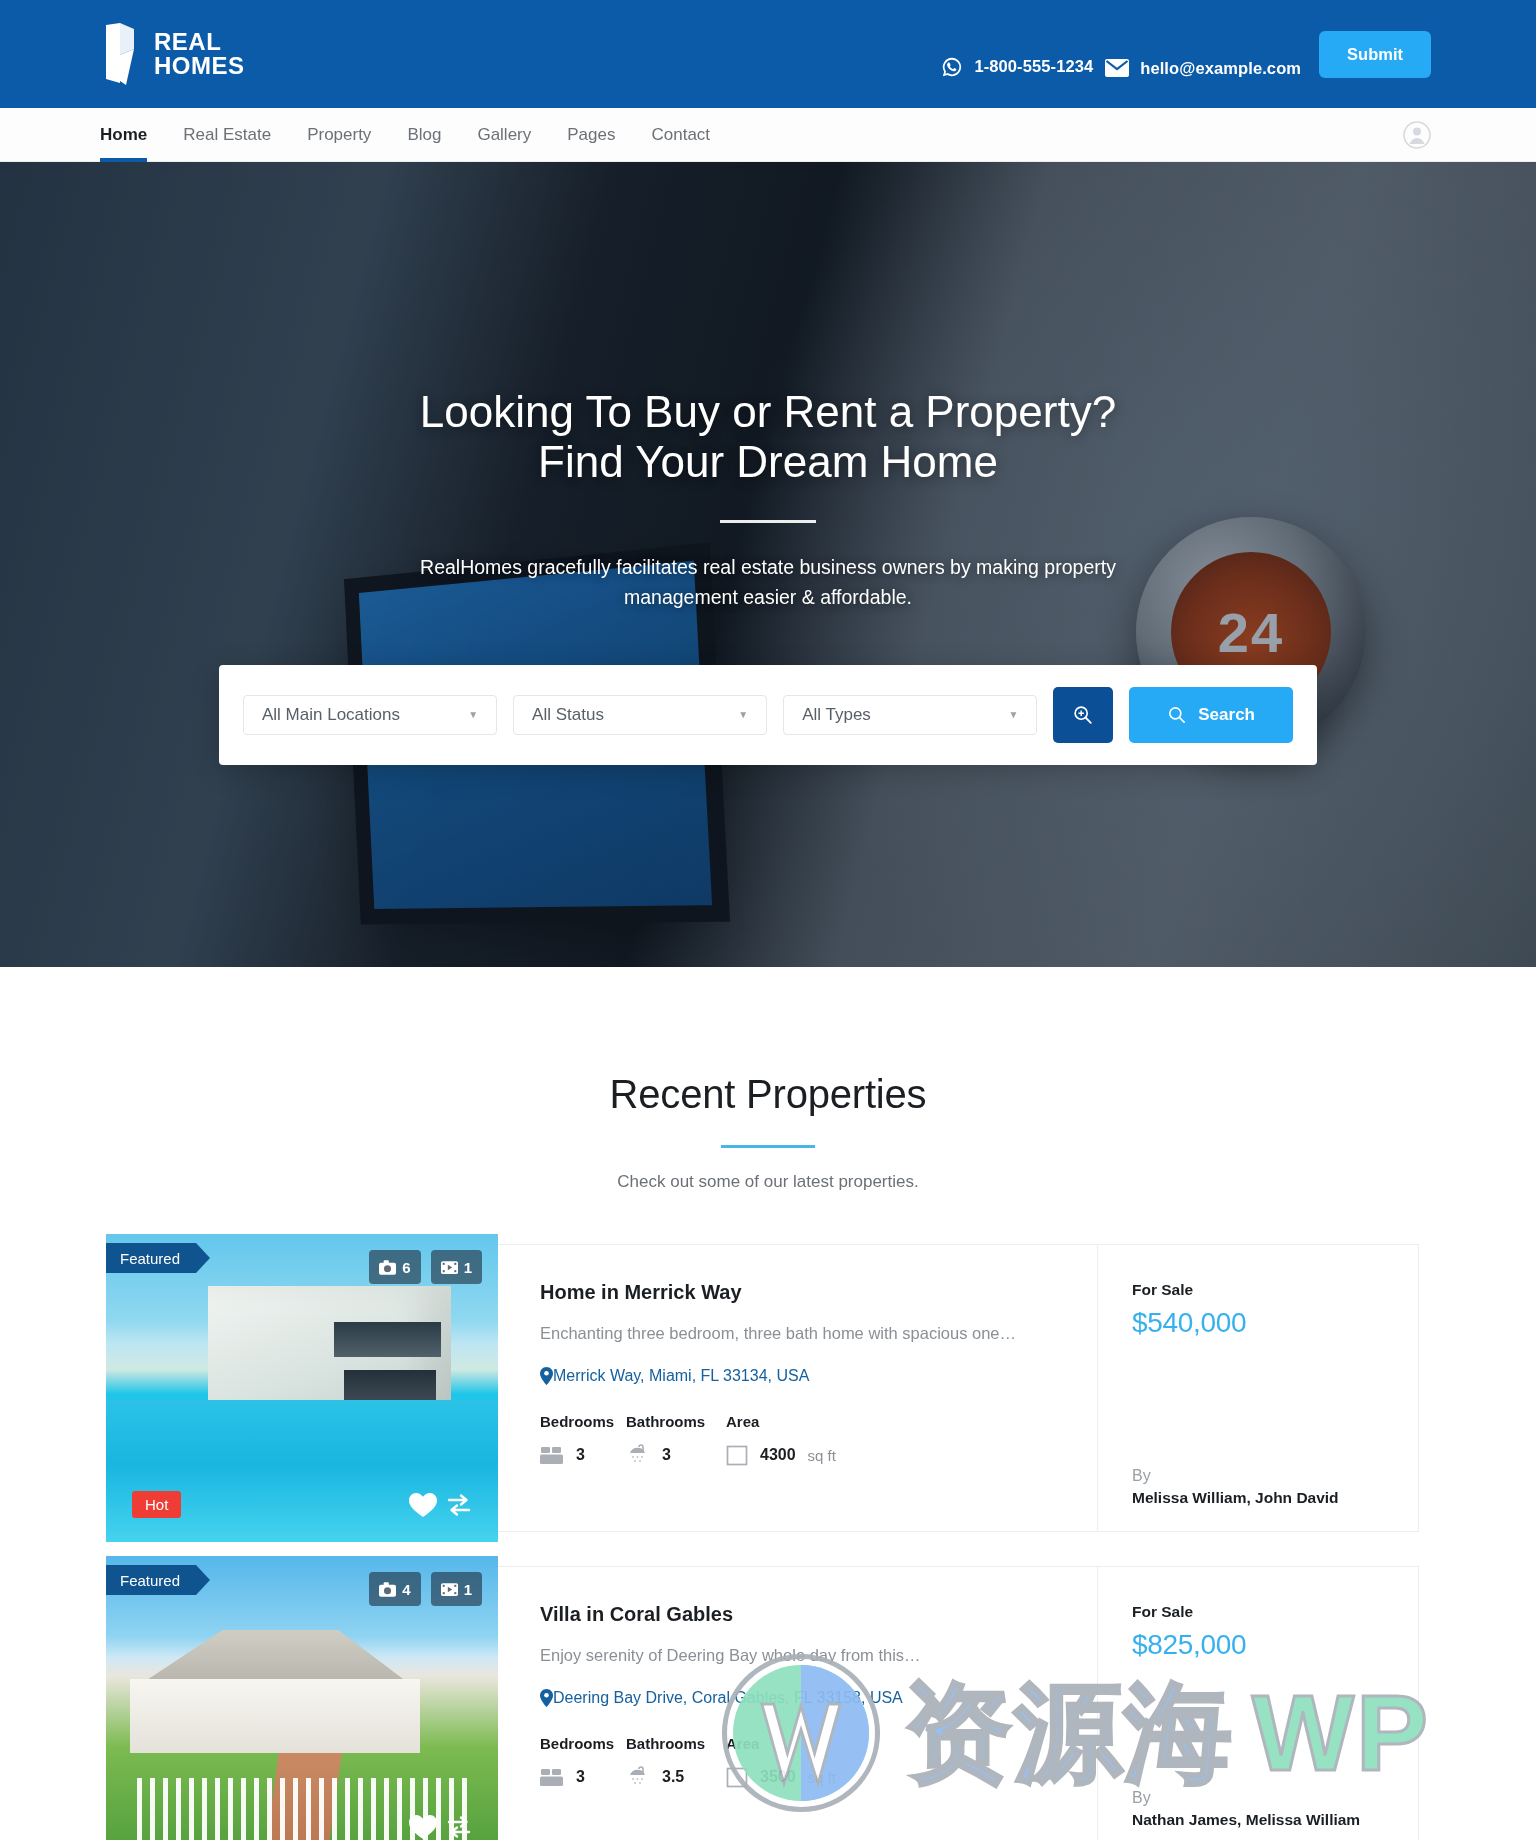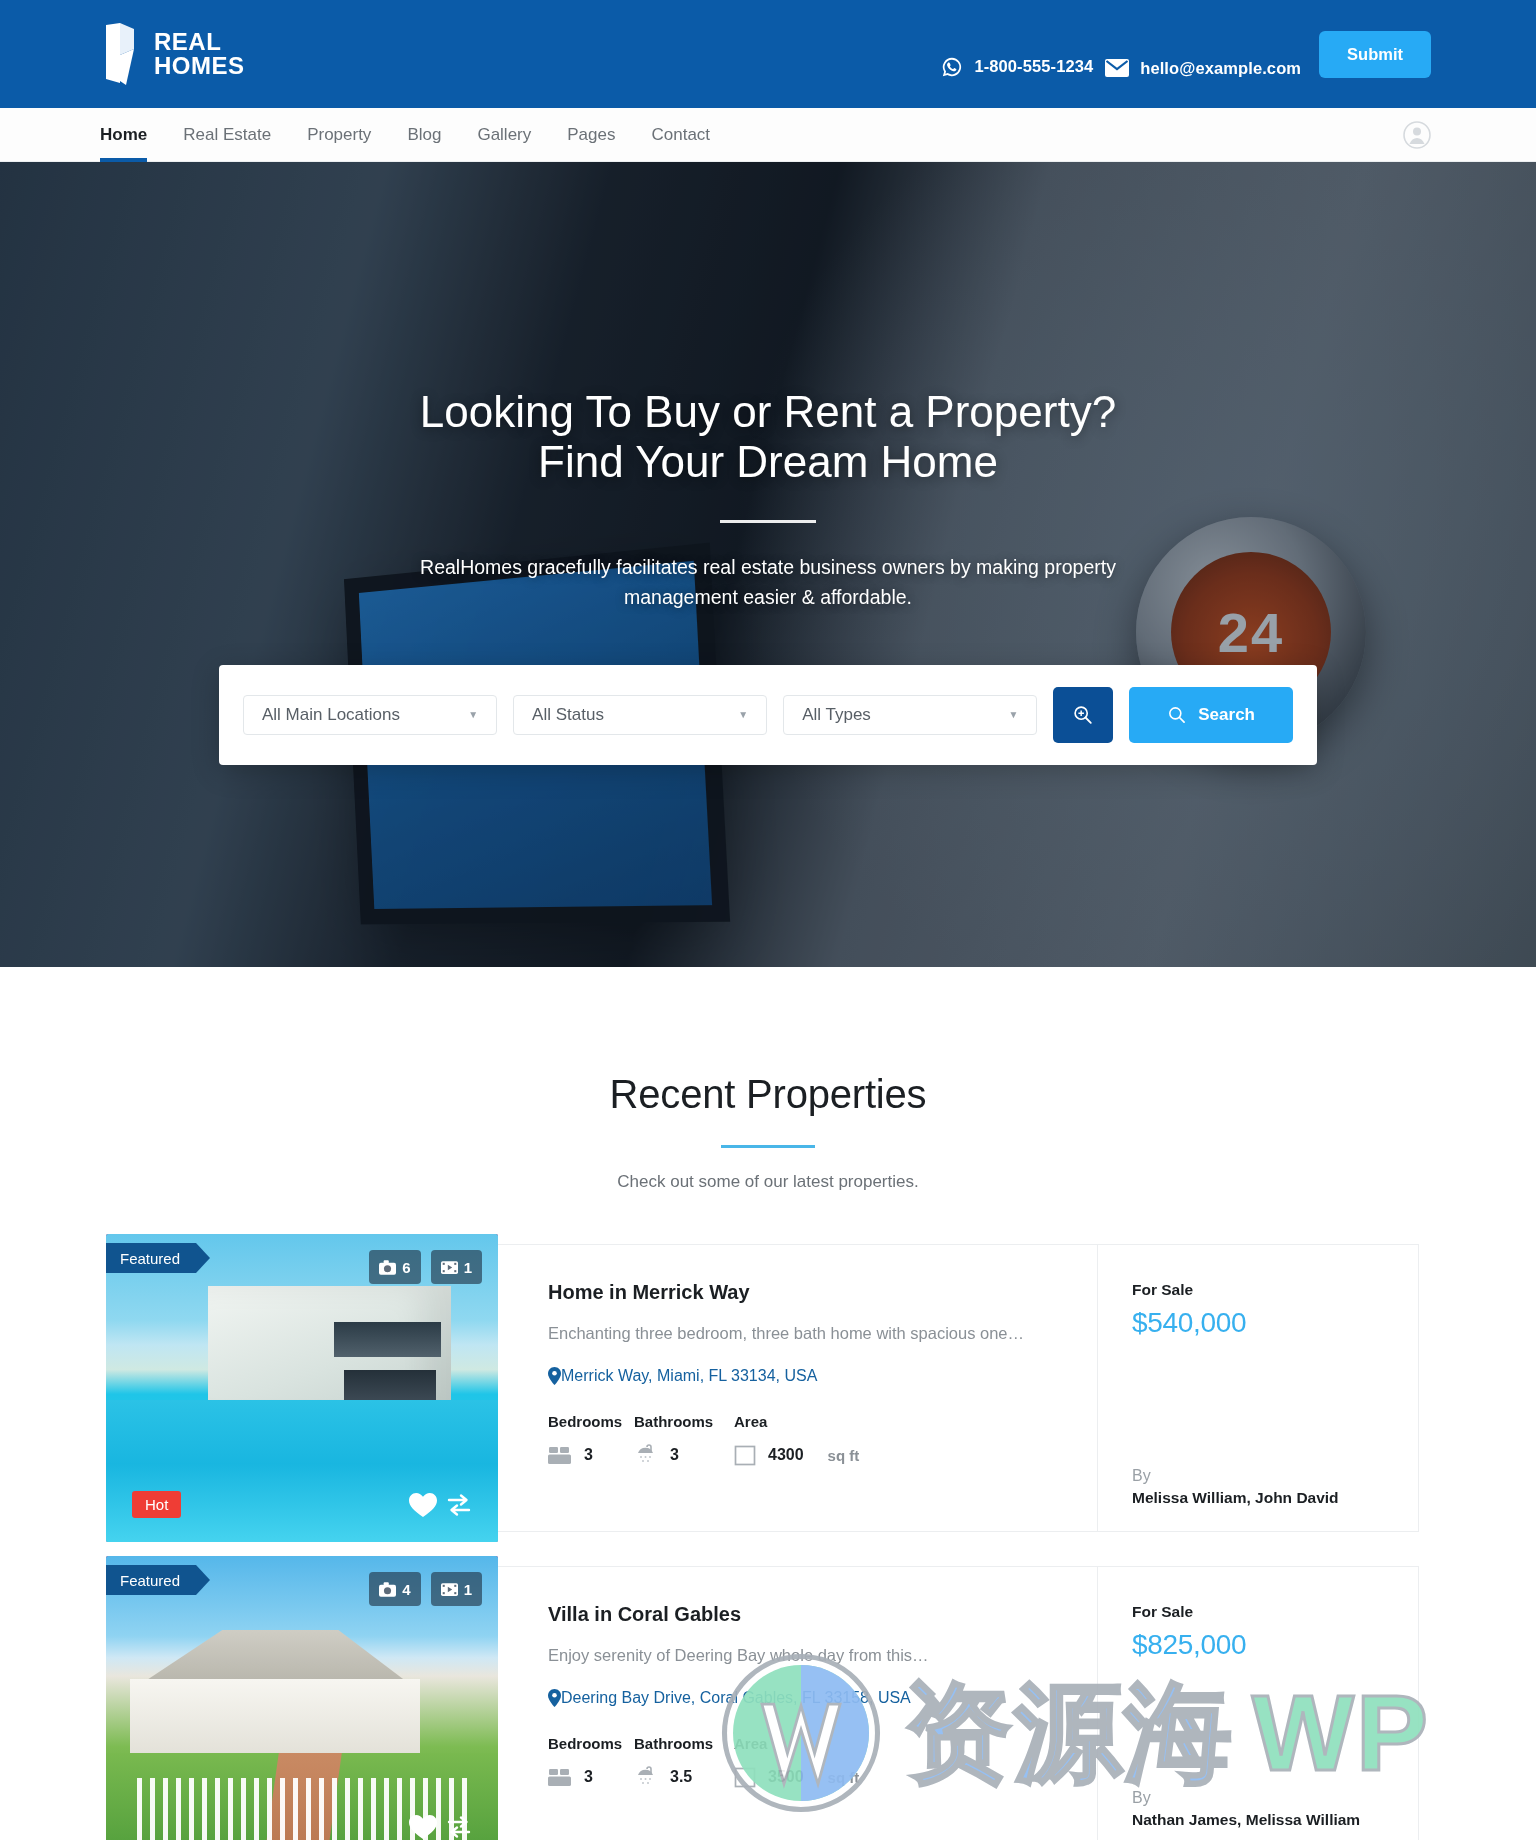--- a/index.html
+++ b/index.html
@@ -245,21 +245,21 @@
     border: 1px solid #eceef0;
     background: #fff;
     margin-bottom: 34px;
     position: relative;
     min-height: 288px;
   }
   .card-media {
     position: relative;
     width: 392px;
     flex: 0 0 392px;
-    margin: -11px 8px -11px -12px;
+    margin: -11px 0 -11px -12px;
     border-radius: 2px;
     overflow: hidden;
     background: #be185d;
     padding-left: 34px;
   }
   .media-img { position: absolute; inset: 0; }
 
   
   .img-villa-pool {
     background:
@@ -392,21 +392,21 @@
   }
   .meta-head span:nth-child(1) { width: 86px; }
   .meta-head span:nth-child(2) { width: 100px; }
   .meta-row { display: flex; align-items: center; }
   .meta-cell {
     display: flex; align-items: center; gap: 12px;
     font-size: 16px; font-weight: bold; color: #1b1f23;
   }
   .meta-cell:nth-child(1) { width: 86px; }
   .meta-cell:nth-child(2) { width: 100px; }
-  .meta-unit { font-weight: bold; color: #8a9096; margin-left: 12px; font-size: 15px; }
+  .meta-unit { font-weight: normal; color: #8a9096; margin-left: 0; font-size: 15px; }
 
   .card-price {
     flex: 0 0 320px;
     padding: 36px 30px 24px 34px;
     display: flex; flex-direction: column;
   }
   .price-status { font-size: 15.5px; font-weight: bold; color: #1b1f23; margin-bottom: 8px; }
   .price-value { font-size: 28px; color: #37b0ef; letter-spacing: -.3px; }
   .price-author { margin-top: auto; }
   .author-by { font-size: 16px; color: #9aa0a6; margin-bottom: 4px; }

